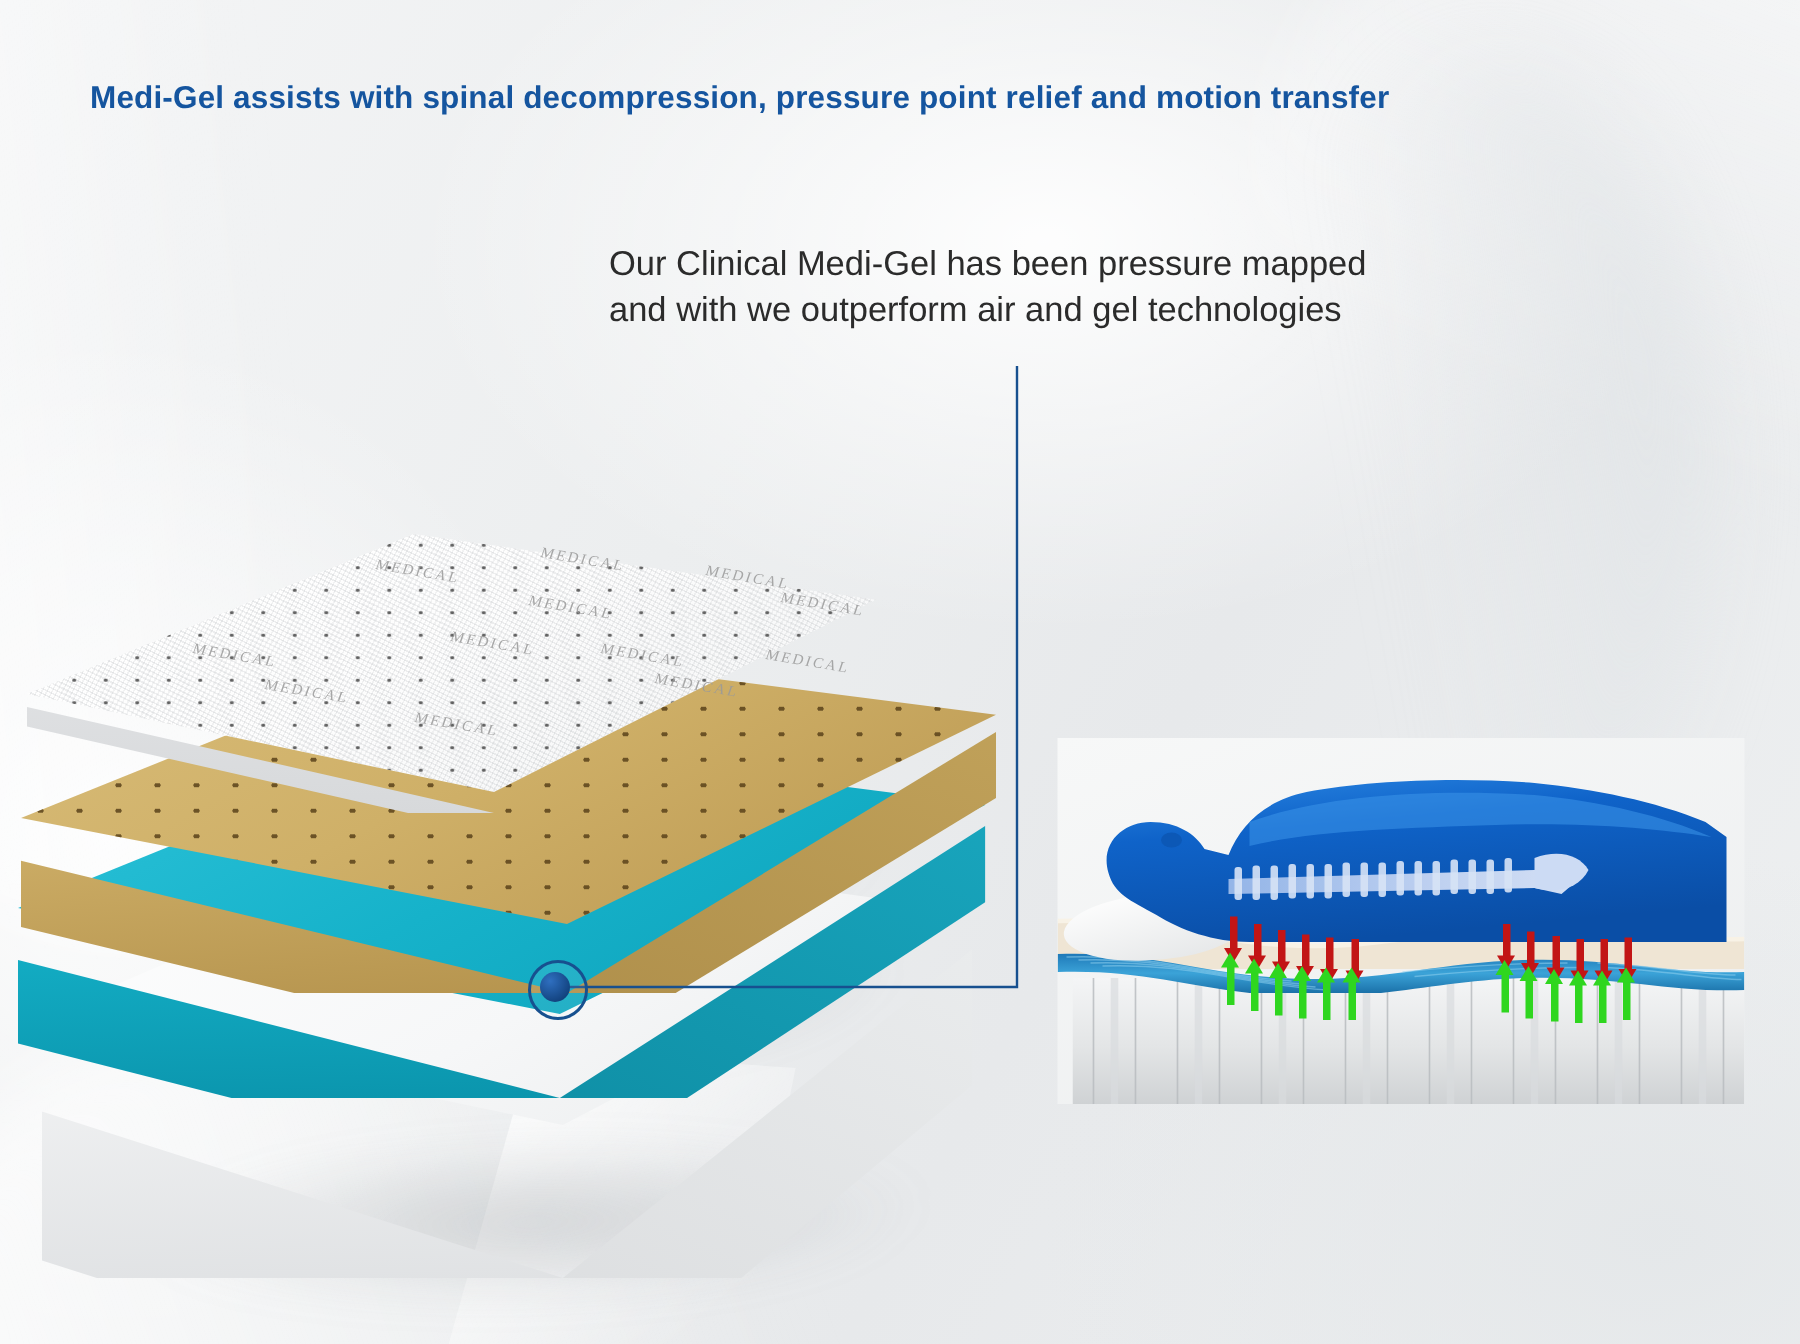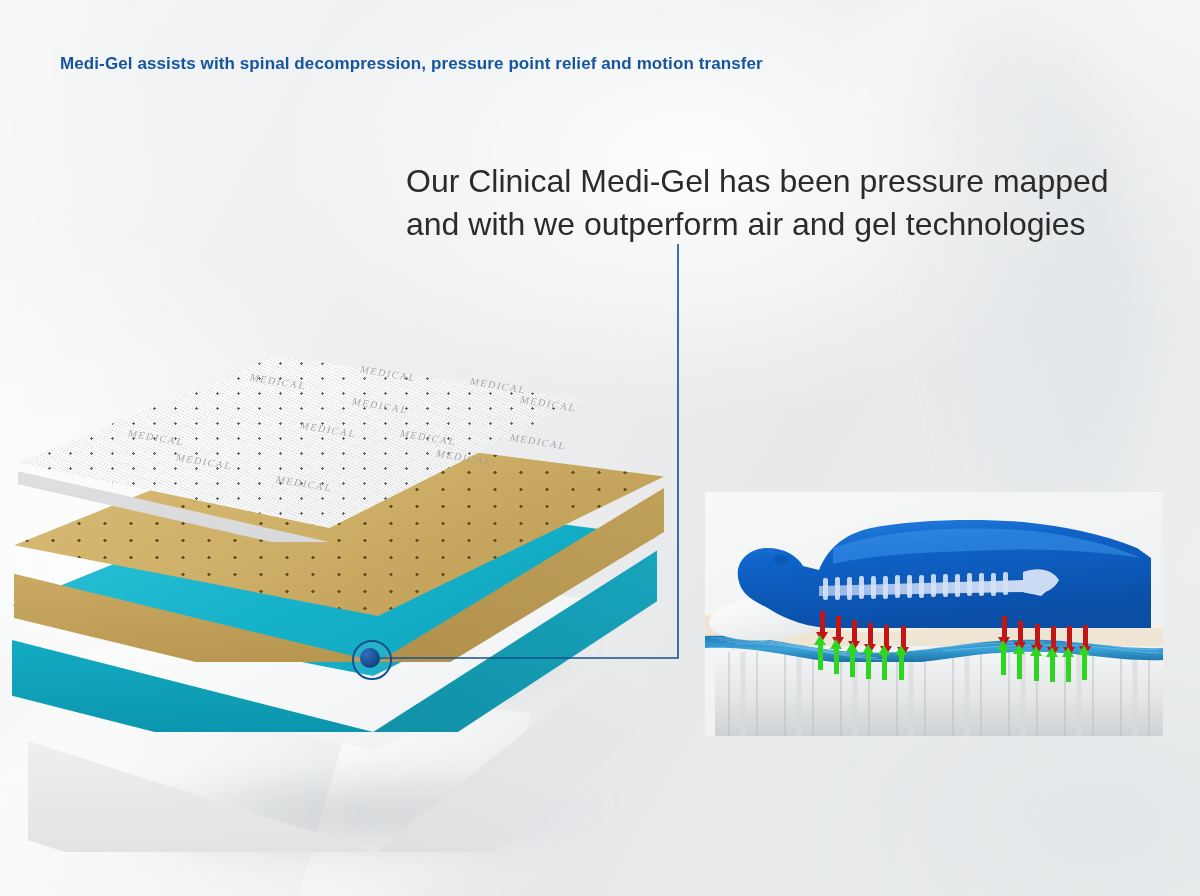--- a/index.html
+++ b/index.html
@@ -28,24 +28,24 @@
     filter:blur(20px);}
   .drape4{left:270px;top:700px;width:420px;height:300px;
     background:linear-gradient(140deg,rgba(255,255,255,.95) 0%,rgba(255,255,255,0) 55%);
     clip-path:polygon(20% 0,62% 4%,48% 100%,0 100%);filter:blur(8px);}
   .drape5{right:60px;top:40px;width:300px;height:560px;border-radius:50%;
     background:linear-gradient(260deg,rgba(222,226,229,.75),rgba(255,255,255,0) 66%);
     filter:blur(26px);}
 
   
   .headline{position:absolute;left:60px;top:54px;width:1100px;
-    font-size:17px;font-weight:bold;letter-spacing:.1px;color:#15559f;}
+    font-size:21px;font-weight:bold;letter-spacing:.1px;color:#15559f;}
   
   .bodycopy{position:absolute;left:406px;top:160px;width:730px;
-    font-size:32px;line-height:1.33;color:#2b2b2b;}
+    font-size:23px;line-height:1.33;color:#2b2b2b;}
   .bodycopy span{display:block;}
 
   
   .leader{position:absolute;left:360px;top:236px;width:330px;height:432px;}
   .leader svg{display:block;overflow:visible;}
   .dot-outer{position:absolute;left:352px;top:640px;width:36px;height:36px;
     border:2px solid #17508f;border-radius:50%;background:rgba(255,255,255,.08);}
   .dot-inner{position:absolute;left:360px;top:648px;width:20px;height:20px;border-radius:50%;
     background:radial-gradient(circle at 34% 30%,#2f6fc0,#12427e 75%);}
 

